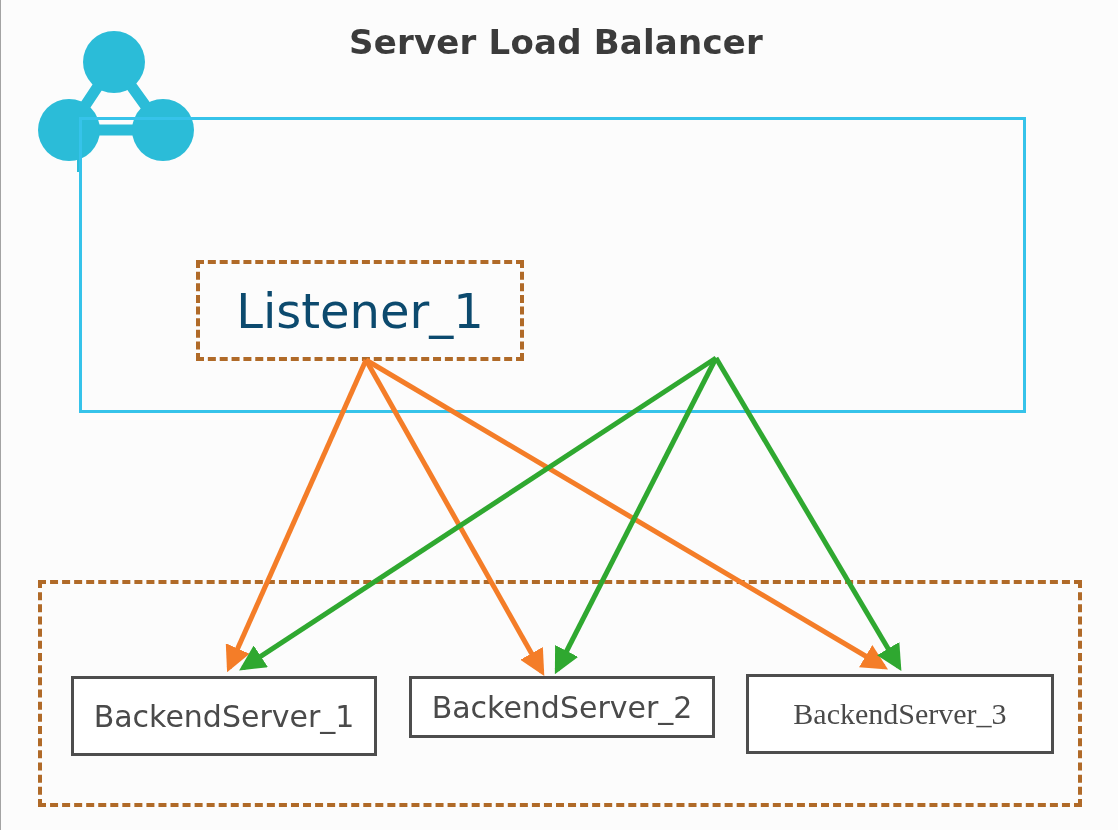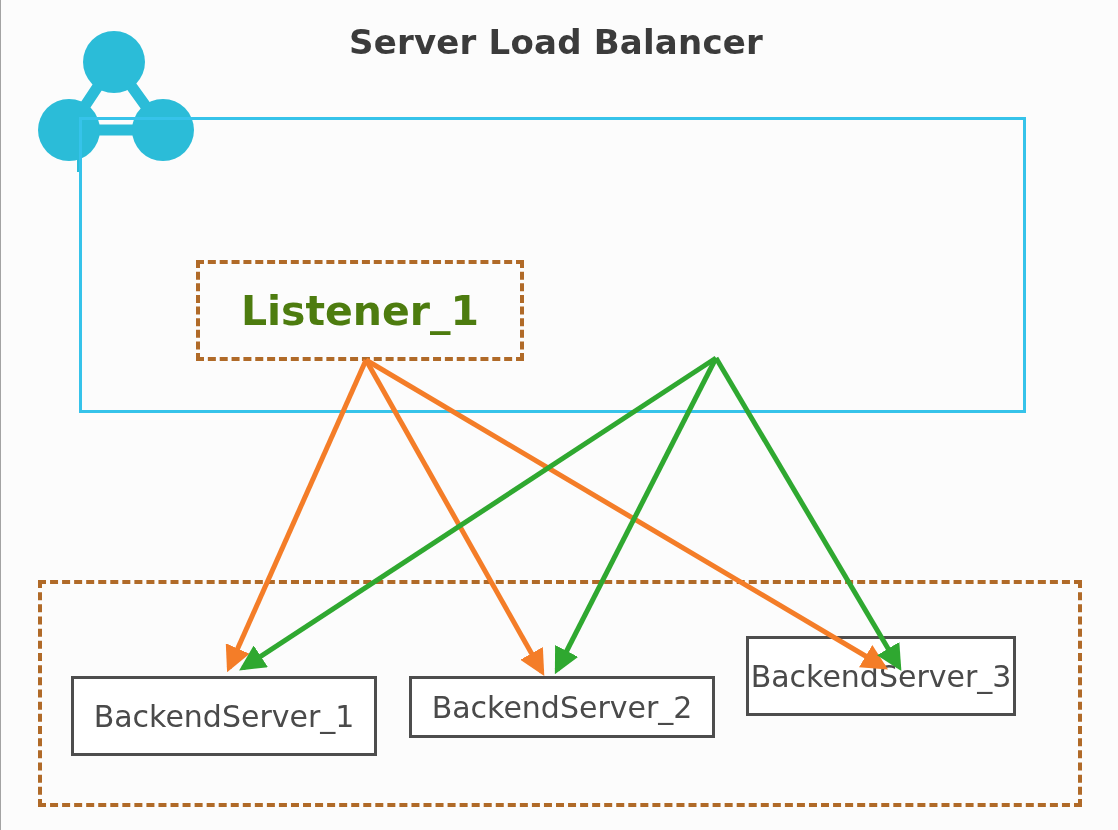--- a/index.html
+++ b/index.html
@@ -46,24 +46,24 @@
   }
   
   .listener{
     position:absolute;
     border:4px dashed #b06a28;
     box-sizing:border-box;
     background:transparent;
     display:flex;
     align-items:center;
     justify-content:center;
-    color:#4d7c0f;
+    color:#0c4a6e;
     font-family:"DejaVu Sans", sans-serif;
-    font-size:41px;
-    font-weight:700;
+    font-size:48px;
+    font-weight:400;
     white-space:nowrap;
   }
   #listener-1{ left:195px; top:260px; width:328px; height:101px; }
   #listener-2{ left:563px; top:259px; width:310px; height:100px; }
 
   
   #backend-group{
     position:absolute;
     left:37px; top:580px;
     width:1044px; height:227px;
@@ -81,21 +81,21 @@
     align-items:center;
     justify-content:center;
     color:#4a4a4a;
     font-family:"DejaVu Sans", sans-serif;
     font-size:30px;
     font-weight:400;
     white-space:nowrap;
   }
   #backend-1{ left:70px;  top:676px; width:306px; height:80px; }
   #backend-2{ left:408px; top:676px; width:306px; height:62px; }
-  #backend-3{ left:745px; top:636px; width:270px; height:80px; }
+  #backend-3{ left:745px; top:674px; width:308px; height:80px;font-family:Liberation Serif, serif; }
 
   
   #arrows{
     position:absolute;
     left:0; top:0;
     width:1118px; height:830px;
     pointer-events:none;
   }
 </style>
 </head>

